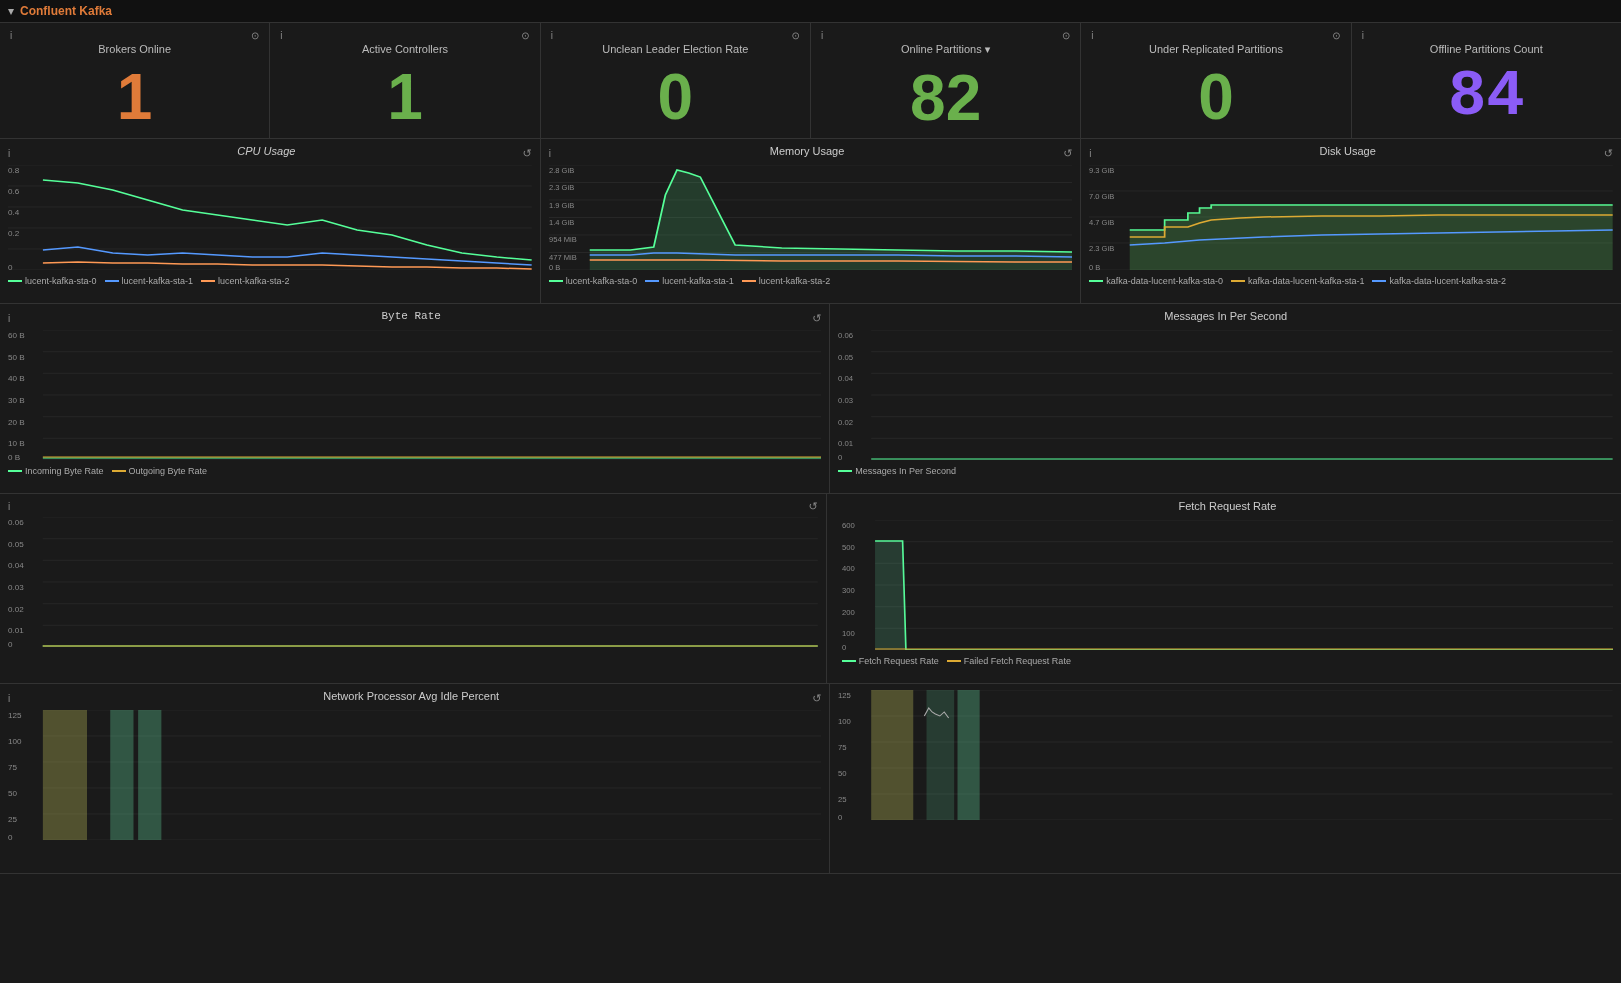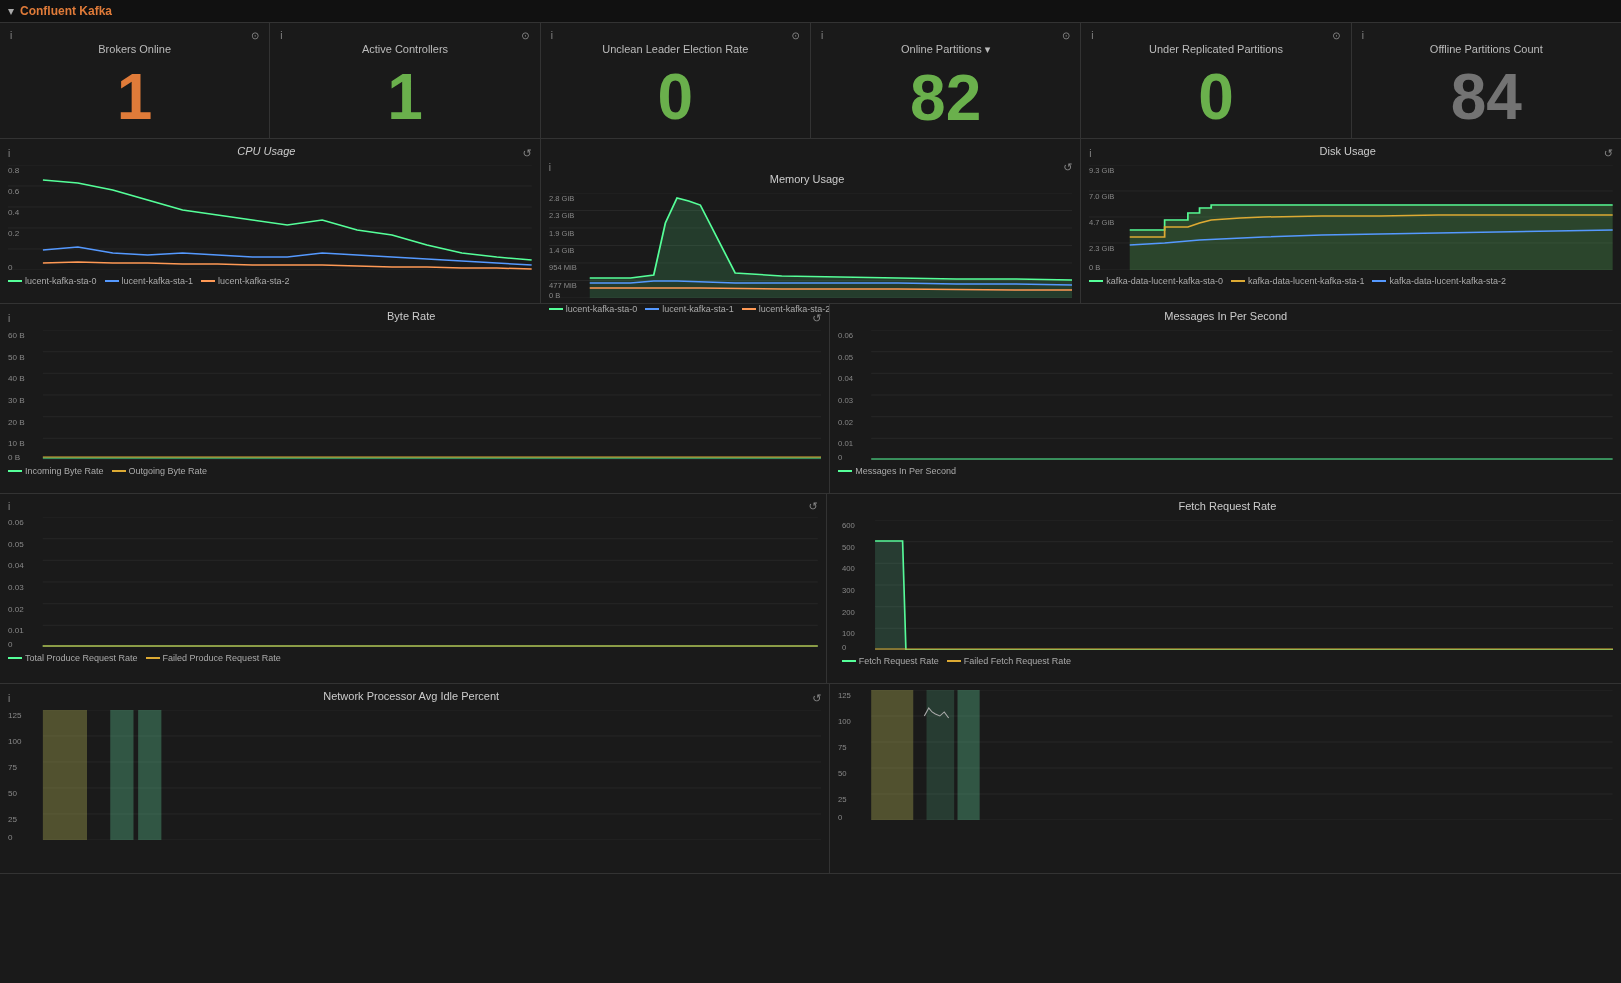--- a/index.html
+++ b/index.html
@@ -43,21 +43,21 @@
       color: #bbb;
       margin-bottom: 10px;
     }
     .stat-value {
       font-size: 64px;
       font-weight: bold;
       line-height: 1;
     }
     .stat-value.orange { color: #e07b39; }
     .stat-value.green { color: #6ab04c; }
-    .stat-value.red { color: #737373; }
+    .stat-value.red { color: #8b5cf6; font-family: Liberation Mono, monospace; }
     .stat-header {
       display: flex;
       justify-content: space-between;
       width: 100%;
       font-size: 10px;
       color: #888;
       margin-bottom: 2px;
     }
     .charts-row {
       display: flex;
@@ -221,21 +221,21 @@
       <div class="legend-item">
           <span class="legend-dot" style="background:#f95;"></span>
           <span>lucent-kafka-sta-2</span>
         </div>
     </div>
   </div>
 
   <div class="chart-panel">
     <div class="chart-header">
       <span style="color:#888; font-size:10px;">i</span>
-      <span class="chart-title" style="flex:1;margin-top:28px;">Memory Usage</span>
+      <span class="chart-title" style="flex:1;">Memory Usage</span>
       <span style="color:#888;">↺</span>
     </div>
     <div class="chart-area">
       <svg width="100%" height="105" viewBox="0 0 450 105" preserveAspectRatio="none">
         <line x1="0" y1="0" x2="450" y2="0" stroke="#333" stroke-width="0.5"></line>
         <line x1="0" y1="17.5" x2="450" y2="17.5" stroke="#333" stroke-width="0.5"></line>
         <line x1="0" y1="35" x2="450" y2="35" stroke="#333" stroke-width="0.5"></line>
         <line x1="0" y1="52.5" x2="450" y2="52.5" stroke="#333" stroke-width="0.5"></line>
         <line x1="0" y1="70" x2="450" y2="70" stroke="#333" stroke-width="0.5"></line>
         <line x1="0" y1="87.5" x2="450" y2="87.5" stroke="#333" stroke-width="0.5"></line>
@@ -327,21 +327,21 @@
         </div>
     </div>
   </div>
 </div>
 
 <div class="charts-row" style="height:190px;">
 
   <div class="chart-panel" style="flex:1.05;">
     <div class="chart-header">
       <span style="color:#888; font-size:10px;">i</span>
-      <span class="chart-title" style="flex:1;">Byte Rate</span>
+      <span class="chart-title" style="flex:1;font-family:Liberation Mono, monospace;">Byte Rate</span>
       <span style="color:#888;">↺</span>
     </div>
     <div class="chart-area">
       <svg width="100%" height="130" viewBox="0 0 700 130" preserveAspectRatio="none">
         <line x1="30" y1="0" x2="700" y2="0" stroke="#333" stroke-width="0.5"></line>
         <line x1="30" y1="21.7" x2="700" y2="21.7" stroke="#333" stroke-width="0.5"></line>
         <line x1="30" y1="43.3" x2="700" y2="43.3" stroke="#333" stroke-width="0.5"></line>
         <line x1="30" y1="65" x2="700" y2="65" stroke="#333" stroke-width="0.5"></line>
         <line x1="30" y1="86.7" x2="700" y2="86.7" stroke="#333" stroke-width="0.5"></line>
         <line x1="30" y1="108.3" x2="700" y2="108.3" stroke="#333" stroke-width="0.5"></line>
@@ -460,30 +460,20 @@
         <text x="262" y="143" fill="#888" font-size="6.5">12:30</text>
         <text x="320" y="143" fill="#888" font-size="6.5">12:35</text>
         <text x="378" y="143" fill="#888" font-size="6.5">12:40</text>
         <text x="436" y="143" fill="#888" font-size="6.5">12:45</text>
         <text x="494" y="143" fill="#888" font-size="6.5">12:50</text>
         <text x="552" y="143" fill="#888" font-size="6.5">12:55</text>
         <text x="610" y="143" fill="#888" font-size="6.5">13:00</text>
         <text x="668" y="143" fill="#888" font-size="6.5">13:05</text>
       </svg>
     </div>
-    <div class="chart-legend">
-      <div class="legend-item">
-          <span class="legend-dot" style="background:#5f9;"></span>
-          <span>Total Produce Request Rate</span>
-        </div>
-      <div class="legend-item">
-          <span class="legend-dot" style="background:#da3;"></span>
-          <span>Failed Produce Request Rate</span>
-        </div>
-    </div>
   </div>
 
   <div class="chart-panel" style="border-right:none;margin-left:7px;">
     <div class="chart-header">
       <span style="color:#888; font-size:10px;"></span>
       <span class="chart-title" style="flex:1;">Fetch Request Rate</span>
     </div>
     <div class="chart-area">
       <svg width="100%" height="130" viewBox="0 0 700 130" preserveAspectRatio="none">
         <line x1="30" y1="0" x2="700" y2="0" stroke="#333" stroke-width="0.5"></line>

